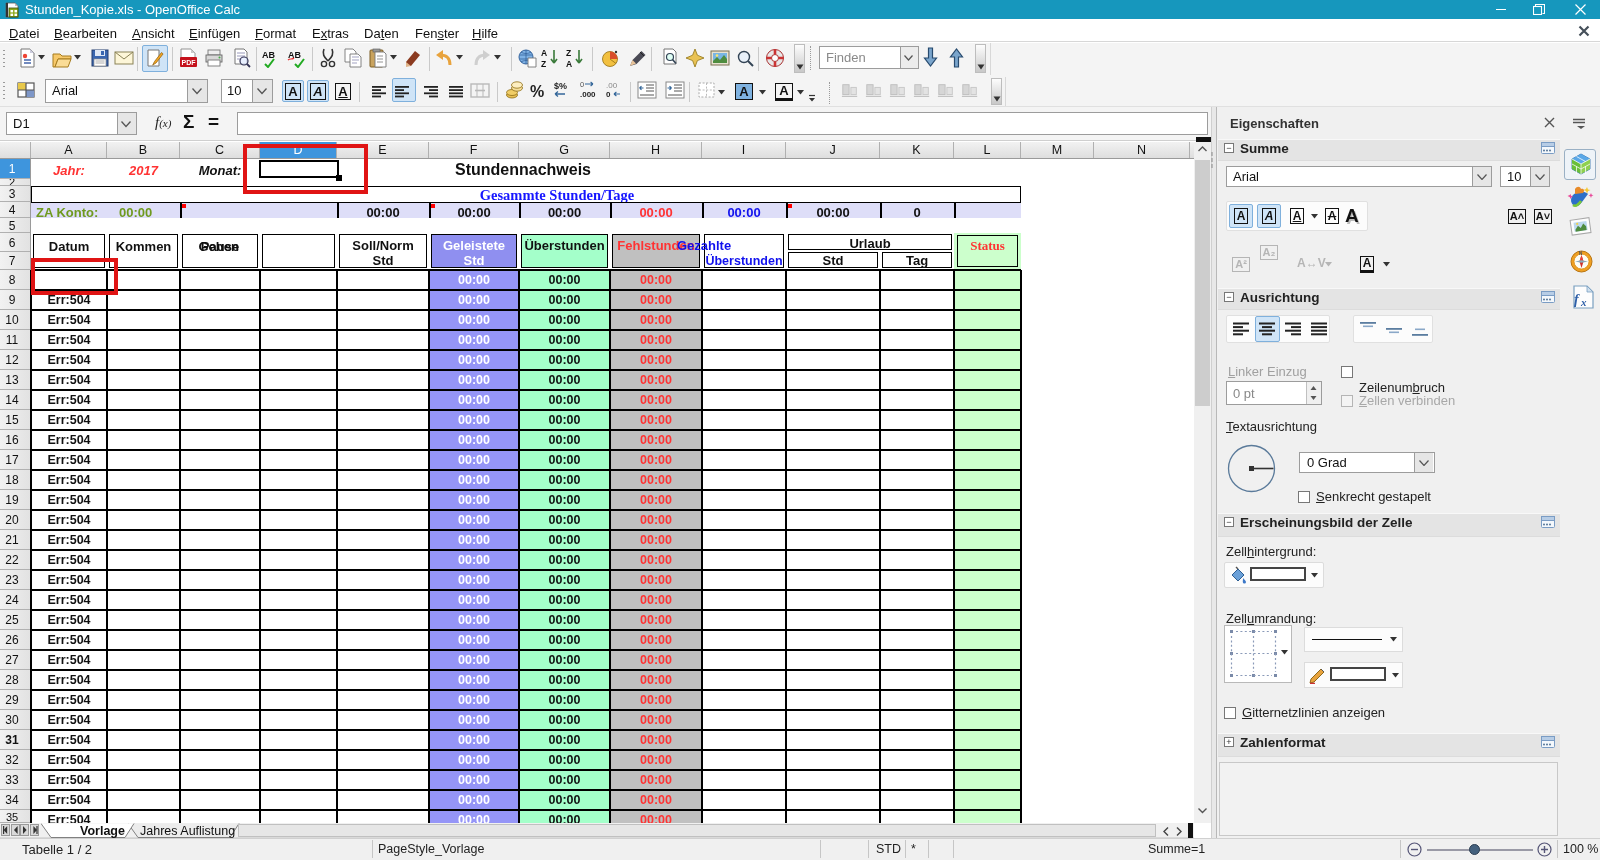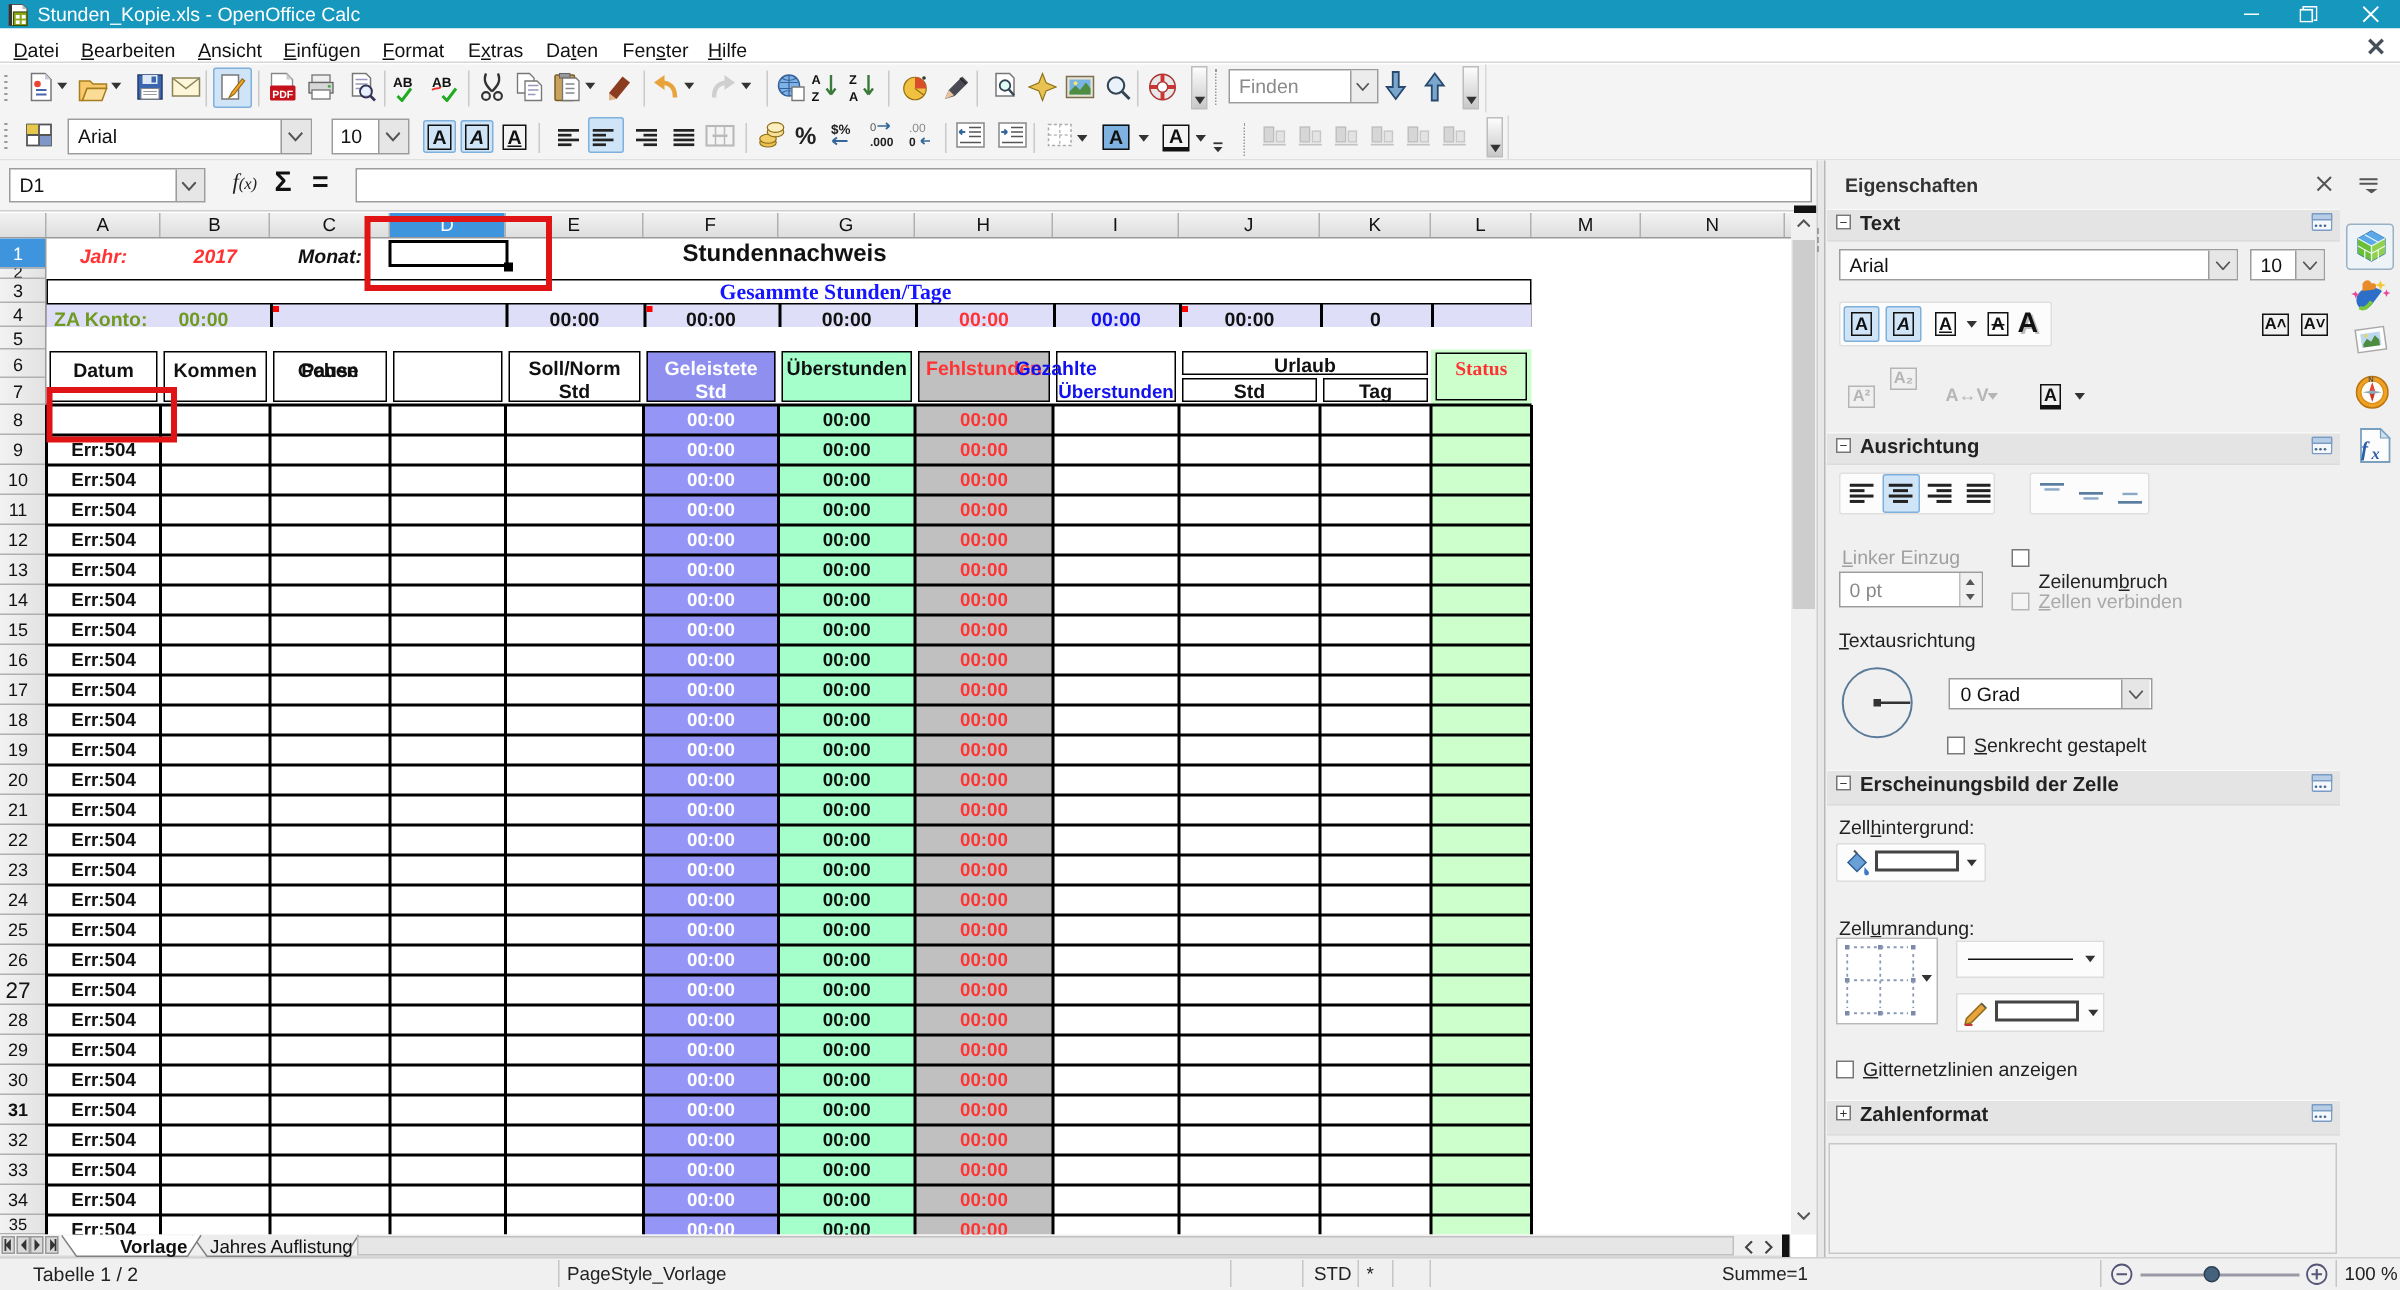--- a/index.html
+++ b/index.html
@@ -455,21 +455,21 @@
 <div class="abs ctr" style="left:0;top:550px;width:24px;height:20px;color:#111;font-size:12px;overflow:hidden;">22</div>
 <div class="abs" style="left:0;top:569px;width:30px;height:1px;background:#b0b0b0;"></div>
 <div class="abs ctr" style="left:0;top:570px;width:24px;height:20px;color:#111;font-size:12px;overflow:hidden;">23</div>
 <div class="abs" style="left:0;top:589px;width:30px;height:1px;background:#b0b0b0;"></div>
 <div class="abs ctr" style="left:0;top:590px;width:24px;height:20px;color:#111;font-size:12px;overflow:hidden;">24</div>
 <div class="abs" style="left:0;top:609px;width:30px;height:1px;background:#b0b0b0;"></div>
 <div class="abs ctr" style="left:0;top:610px;width:24px;height:20px;color:#111;font-size:12px;overflow:hidden;">25</div>
 <div class="abs" style="left:0;top:629px;width:30px;height:1px;background:#b0b0b0;"></div>
 <div class="abs ctr" style="left:0;top:630px;width:24px;height:20px;color:#111;font-size:12px;overflow:hidden;">26</div>
 <div class="abs" style="left:0;top:649px;width:30px;height:1px;background:#b0b0b0;"></div>
-<div class="abs ctr" style="left:0;top:650px;width:24px;height:20px;color:#111;font-size:15px;overflow:hidden;">27</div>
+<div class="abs ctr" style="left:0;top:650px;width:24px;height:20px;color:#111;font-size:12px;overflow:hidden;">27</div>
 <div class="abs" style="left:0;top:669px;width:30px;height:1px;background:#b0b0b0;"></div>
 <div class="abs ctr" style="left:0;top:670px;width:24px;height:20px;color:#111;font-size:12px;overflow:hidden;">28</div>
 <div class="abs" style="left:0;top:689px;width:30px;height:1px;background:#b0b0b0;"></div>
 <div class="abs ctr" style="left:0;top:690px;width:24px;height:20px;color:#111;font-size:12px;overflow:hidden;">29</div>
 <div class="abs" style="left:0;top:709px;width:30px;height:1px;background:#b0b0b0;"></div>
 <div class="abs ctr" style="left:0;top:710px;width:24px;height:20px;color:#111;font-size:12px;overflow:hidden;">30</div>
 <div class="abs" style="left:0;top:729px;width:30px;height:1px;background:#b0b0b0;"></div>
 <div class="abs ctr" style="left:0;top:730px;width:24px;height:20px;color:#111;font-size:12px;overflow:hidden;font-weight:bold;">31</div>
 <div class="abs" style="left:0;top:749px;width:30px;height:1px;background:#b0b0b0;"></div>
 <div class="abs ctr" style="left:0;top:750px;width:24px;height:20px;color:#111;font-size:12px;overflow:hidden;">32</div>
@@ -774,21 +774,21 @@
 <div class="abs" style="left:1230px;top:116px;font-size:13px;font-weight:bold;color:#333;">Eigenschaften</div>
 <svg class="abs" style="left:1544px;top:117px" width="11" height="11" viewBox="0 0 11 11">
       <path d="M1 1l9 9M10 1l-9 9" stroke="#555" stroke-width="1.4"></path>
     </svg>
 <svg class="abs" style="left:1572px;top:118px" width="14" height="11" viewBox="0 0 14 11">
       <path d="M1 1.5h12M1 4.5h12" stroke="#555" stroke-width="1.3"></path>
       <path d="M5 8h8L9 11z" fill="#555"></path>
     </svg>
 <div class="abs" style="left:1218px;top:139px;width:344px;height:22px;background:#e4e4e4;border-top:1px solid #f8f8f8;border-bottom:1px solid #dcdcdc;"></div>
 <div class="abs ctr" style="left:1224px;top:143px;width:10px;height:10px;border:1px solid #777;background:#fff;font-size:9px;color:#333;line-height:8px;">−</div>
-<div class="abs" style="left:1240px;top:141px;font-size:13.5px;font-weight:bold;color:#222;">Text</div>
+<div class="abs" style="left:1240px;top:141px;font-size:13.5px;font-weight:bold;color:#222;">Summe</div>
 <svg class="abs" style="left:1541px;top:142px" width="14" height="12" viewBox="0 0 14 12">
       <rect x="0.5" y="0.5" width="13" height="11" rx="1" fill="#f4f8fc" stroke="#7a9cc4" stroke-width="1"></rect>
       <rect x="0.5" y="0.5" width="13" height="4" fill="#b7cde6" stroke="#7a9cc4" stroke-width="1"></rect>
       <circle cx="3" cy="8.5" r="0.9" fill="#46688c"></circle>
       <circle cx="6" cy="8.5" r="0.9" fill="#46688c"></circle>
       <circle cx="9" cy="8.5" r="0.9" fill="#46688c"></circle>
     </svg>
 <div class="abs" style="left:1226px;top:166px;width:266px;height:21px;background:#fff;border:1px solid #9c9c9c;"></div>
 <div class="abs" style="left:1233px;top:169px;font-size:13px;color:#111;">Arial</div>
 <div class="abs" style="left:1472px;top:167px;width:19px;height:19px;background:#e6e6e6;border-left:1px solid #9c9c9c;"></div>

